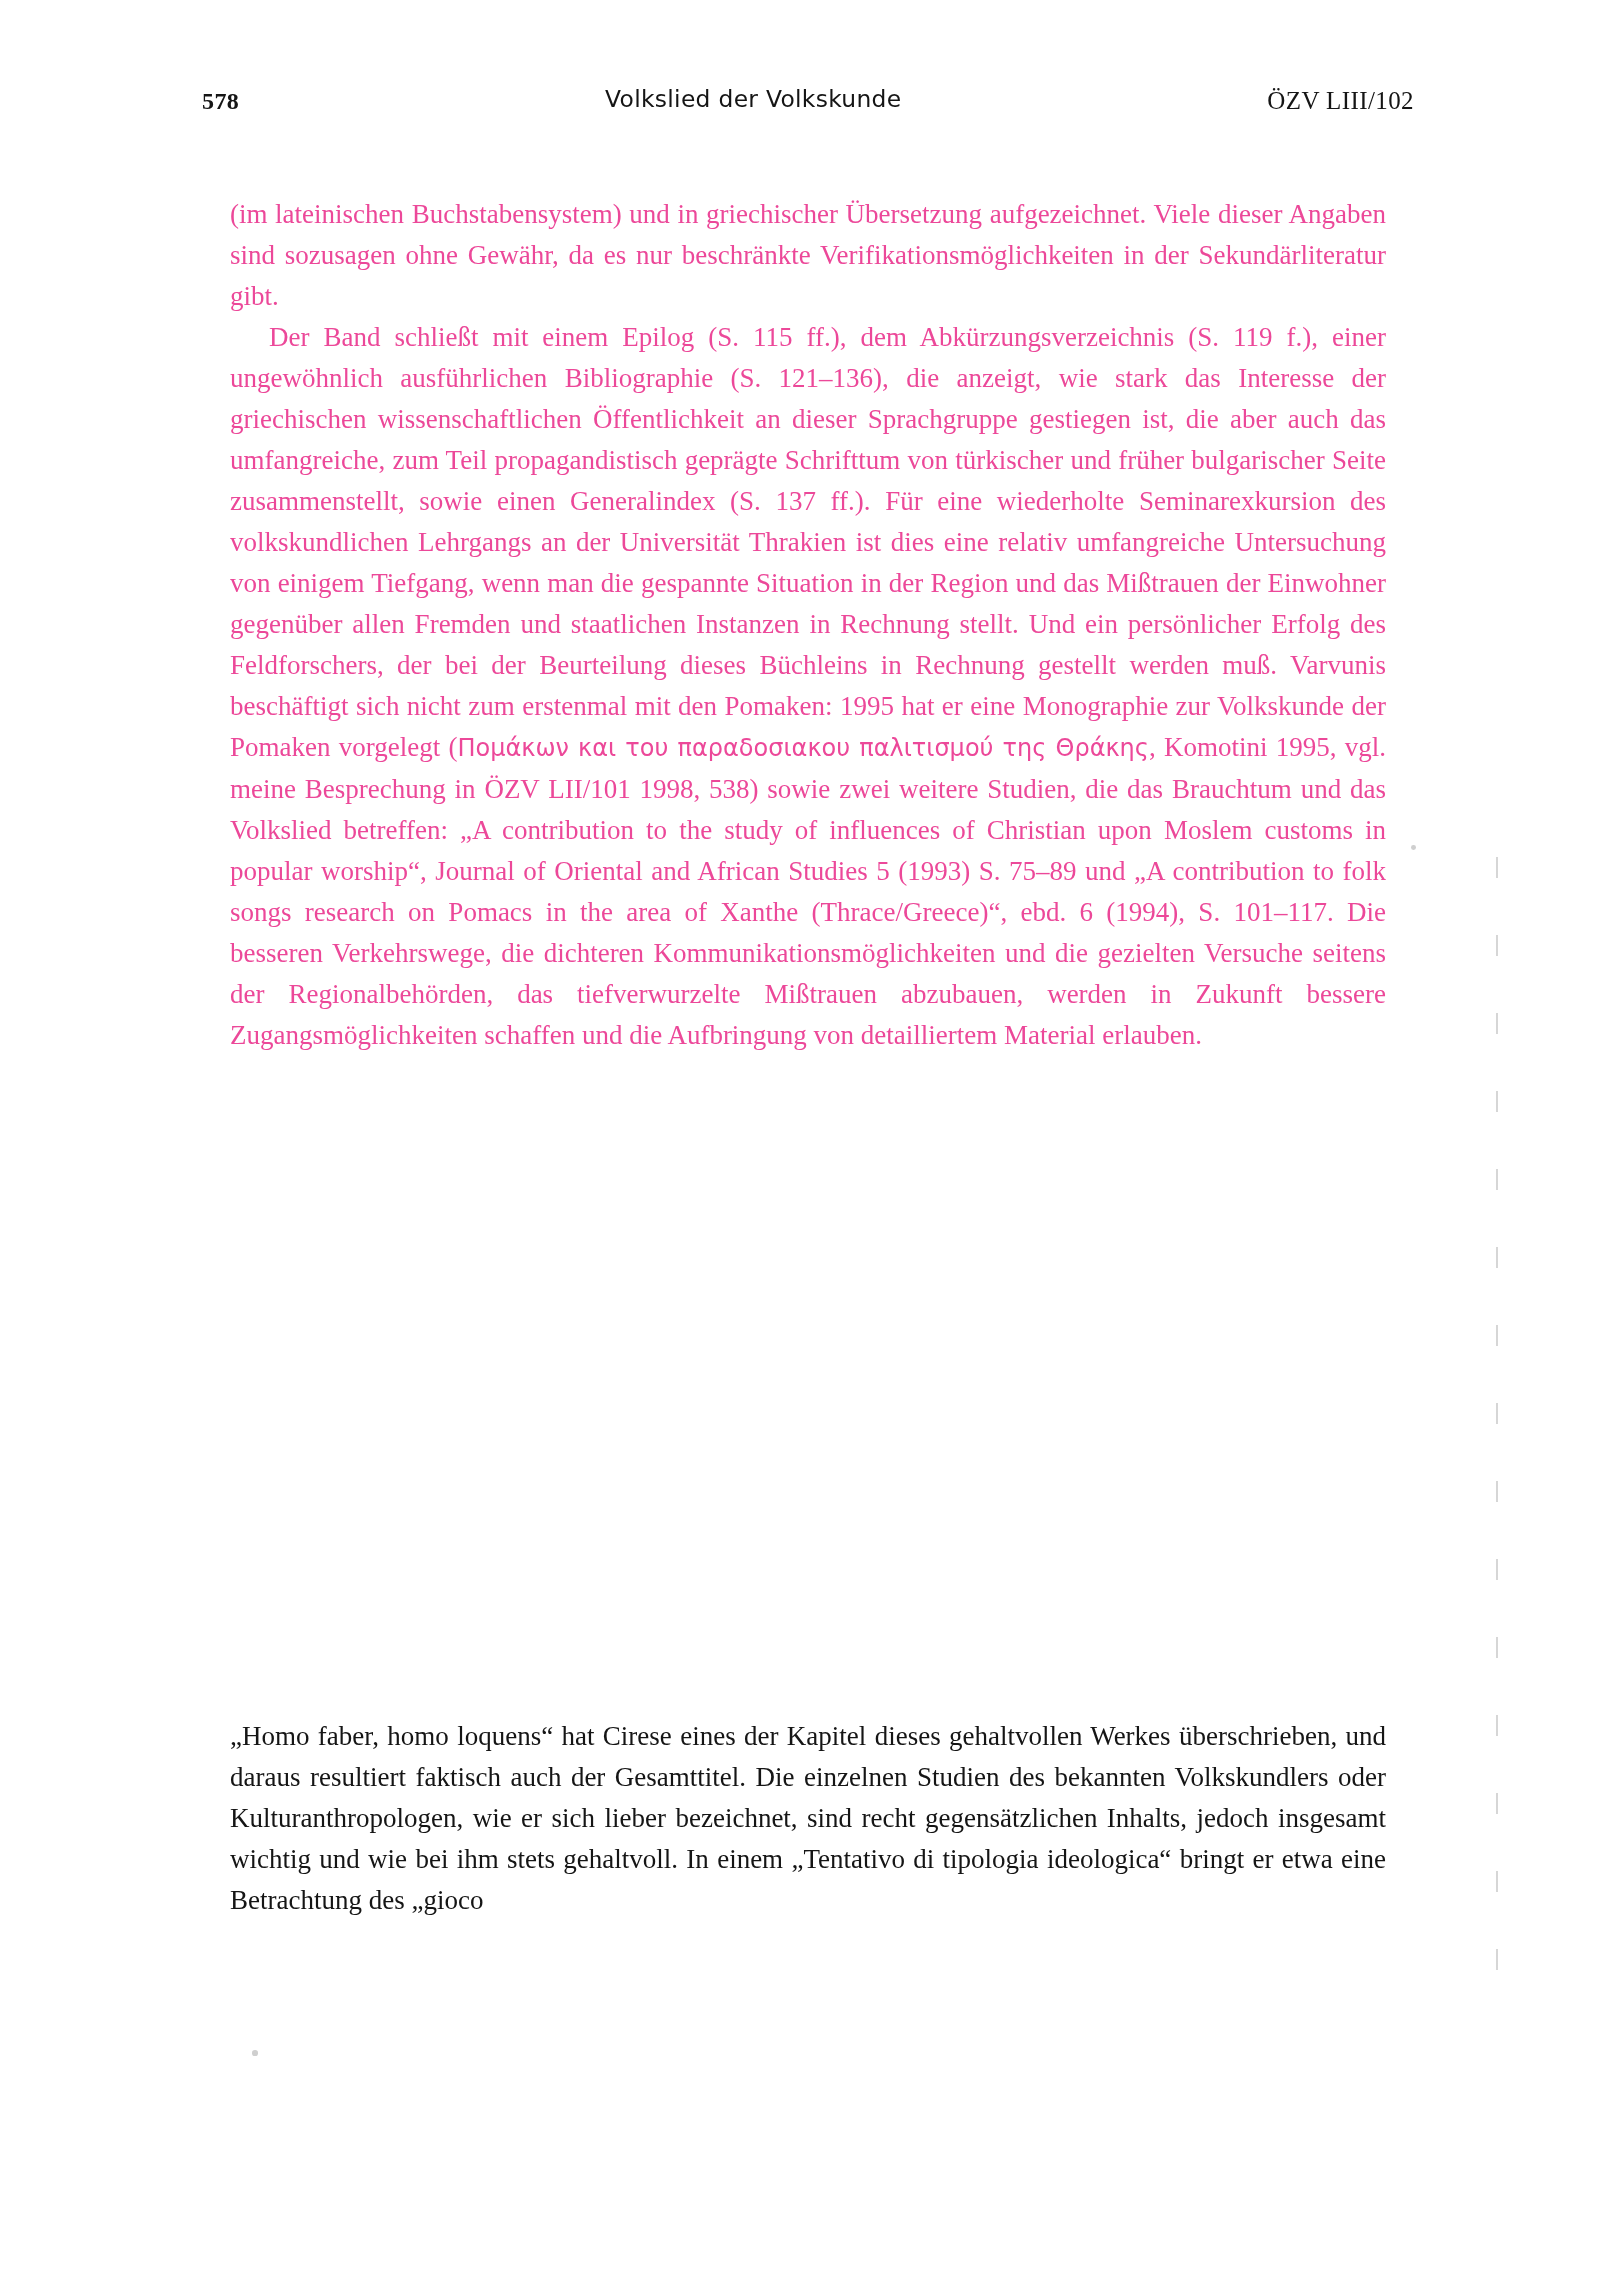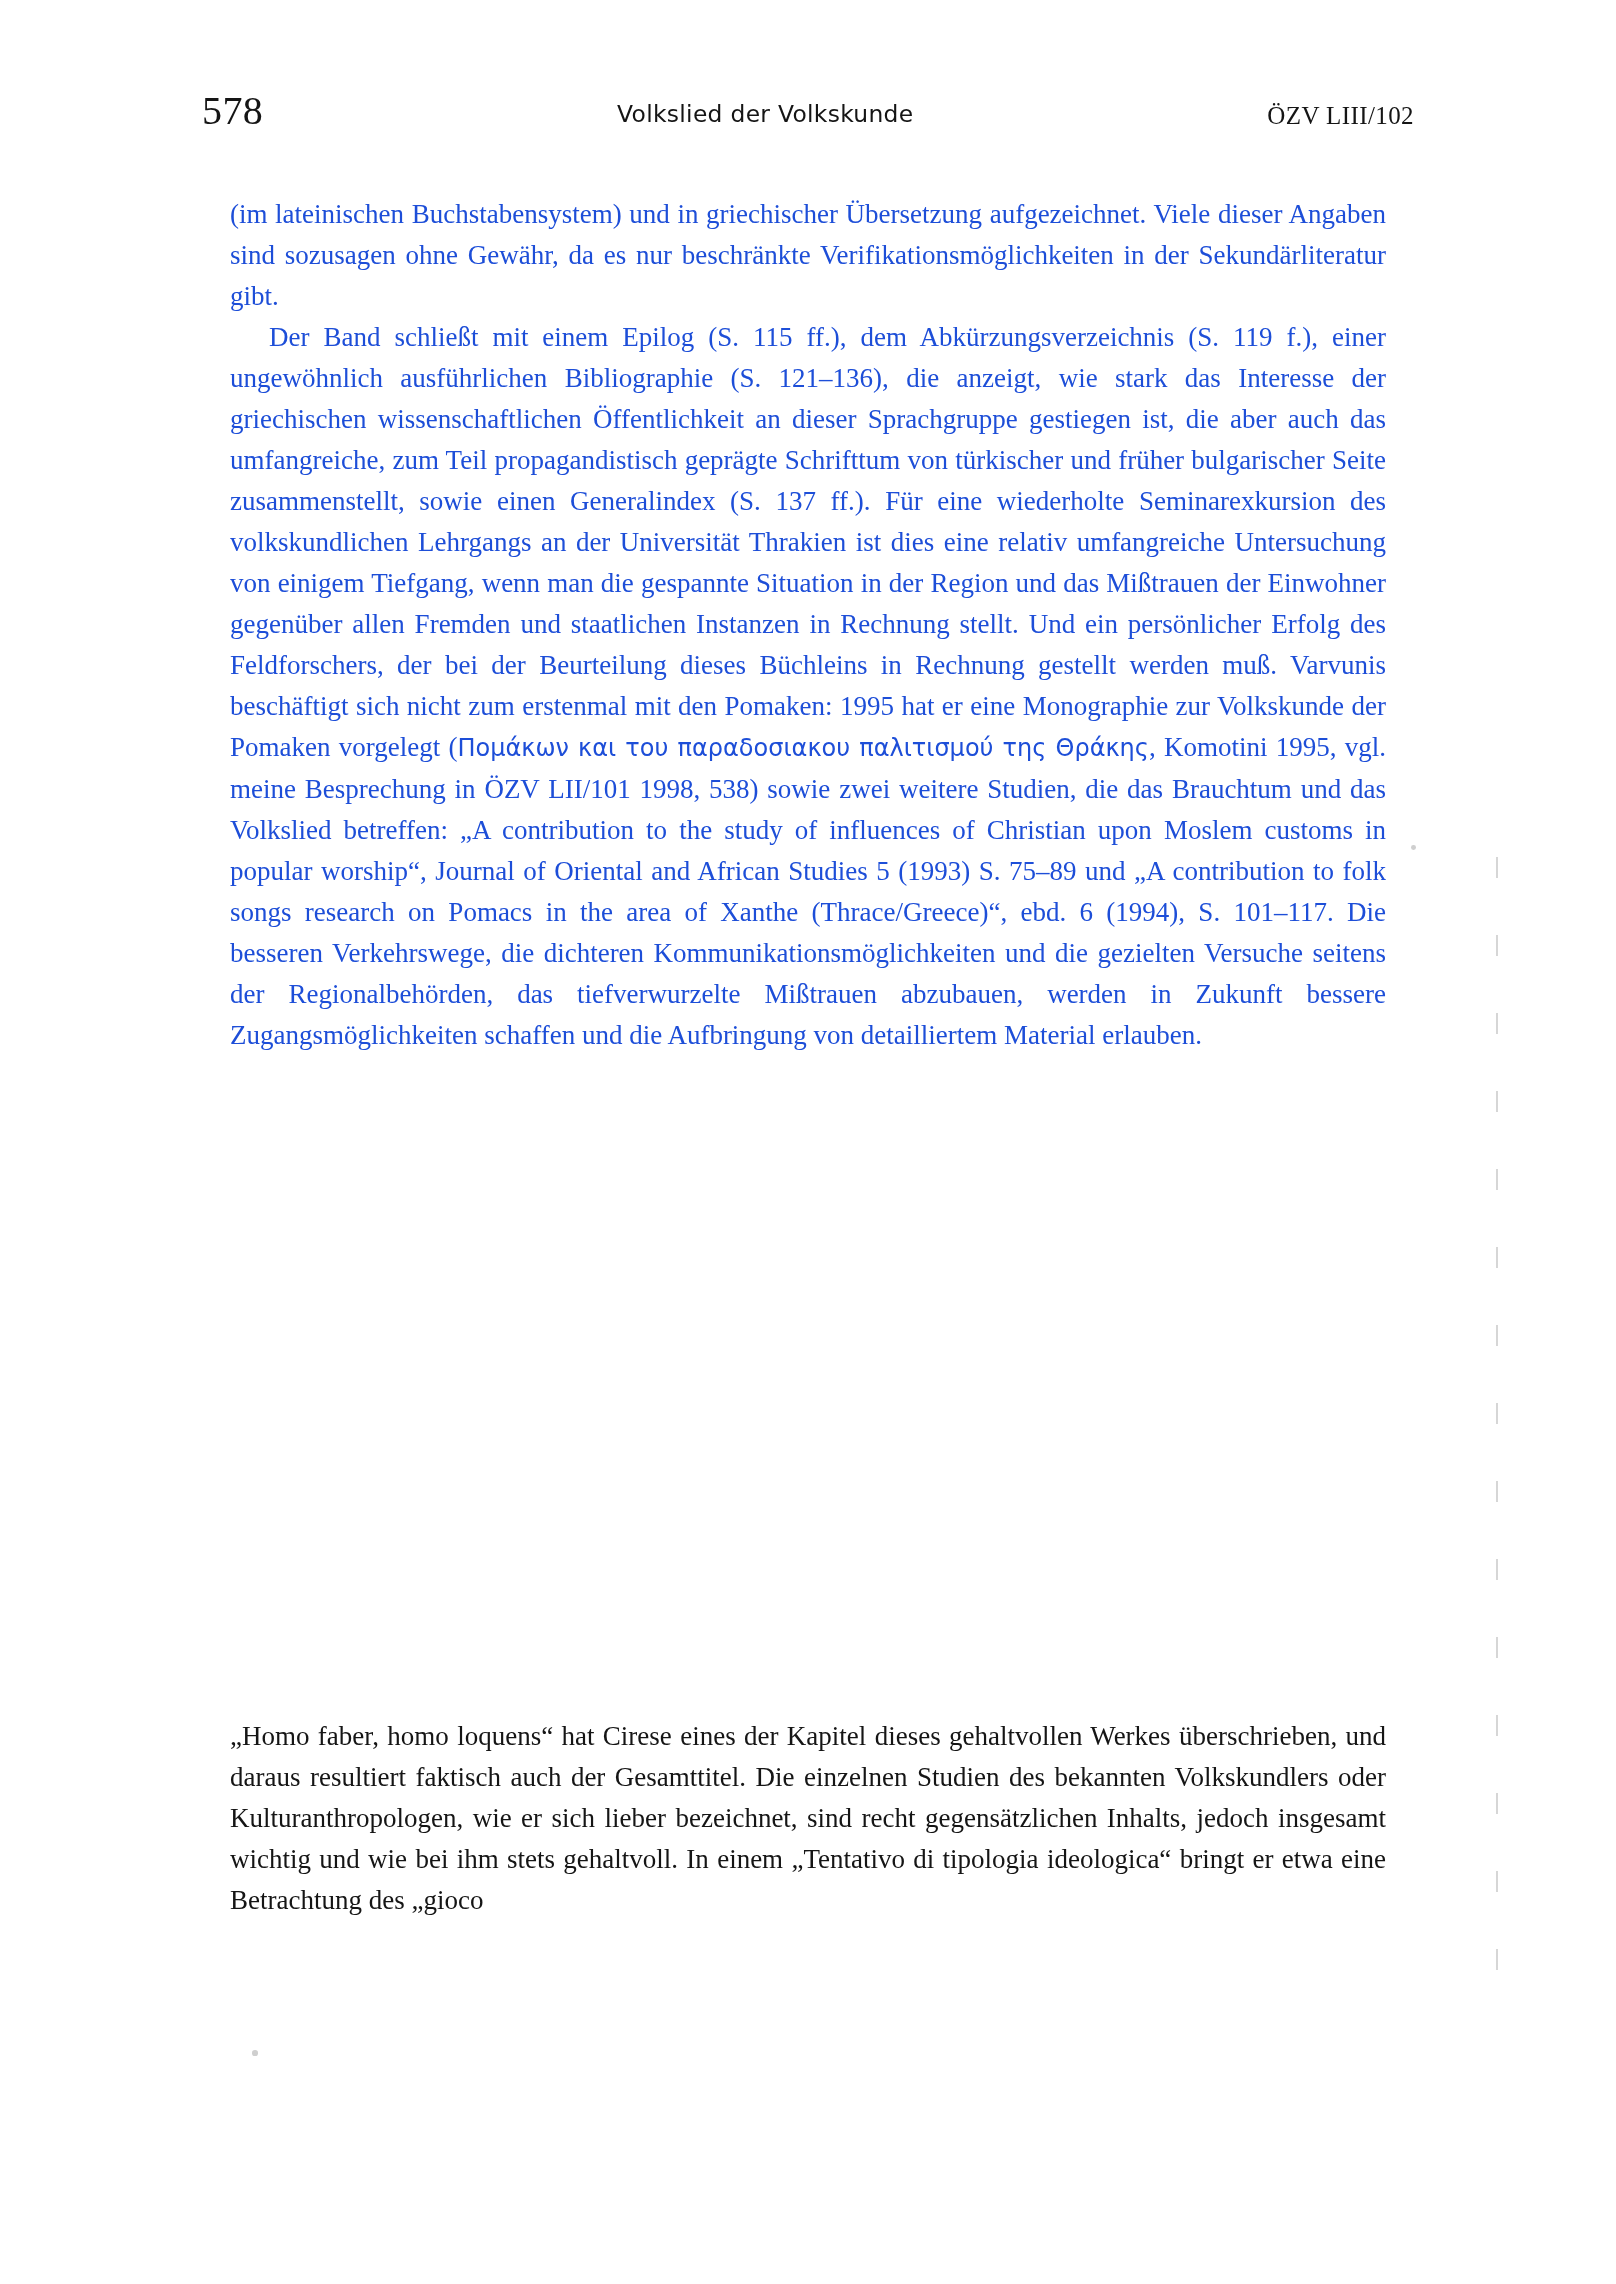--- a/index.html
+++ b/index.html
@@ -27,23 +27,24 @@
     position: absolute;
     top: 87px;
     left: 202px;
     right: 202px;
     height: 48px;
     display: flex;
     align-items: baseline;
     justify-content: space-between;
   }
   .folio {
-    font-size: 40px;
+    font-size: 24px;
     letter-spacing: 0.4px;
     font-family: "Liberation Serif", serif;
+    font-weight: bold;
   }
   .head-center {
     font-size: 23.4px;
     letter-spacing: 0.3px;
     font-family: "DejaVu Sans", sans-serif;
     transform: translateY(-2.4px);
   }
   .head-right {
     font-size: 25px;
     letter-spacing: 0.4px;
@@ -55,21 +56,21 @@
   .text-block {
     position: absolute;
     left: 230px;
     width: 1156px;
     top: 194px;
     font-size: 27px;
     line-height: 41px;
     text-align: justify;
     text-justify: inter-word;
     font-family: "Liberation Serif", serif;
-    color: #1d4ed8;
+    color: #ec4899;
   }
   .text-block p {
     margin: 0;
   }
   .indent {
     text-indent: 39px;
   }
   .sign-off {
     margin-top: 3.2px;
     text-align: right;

